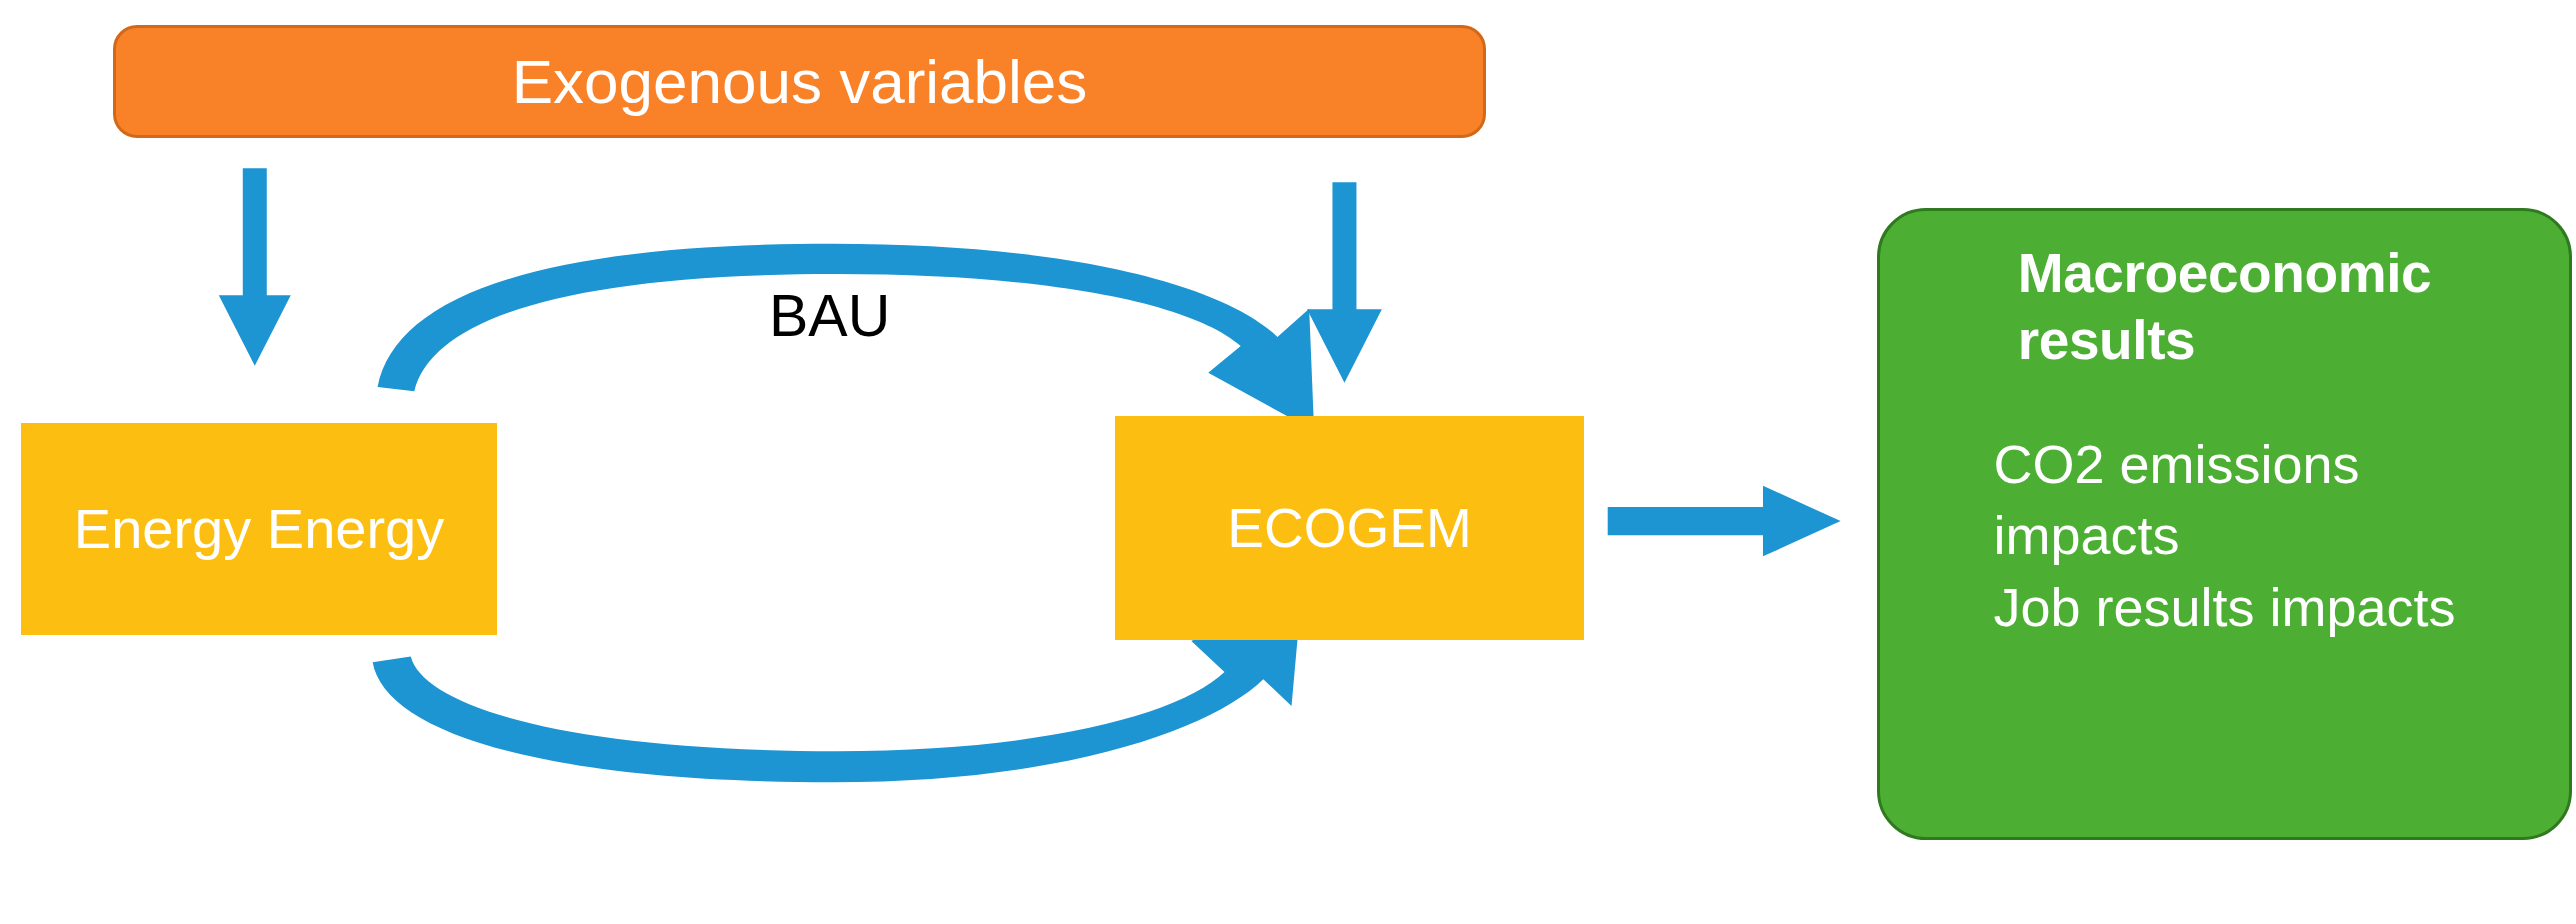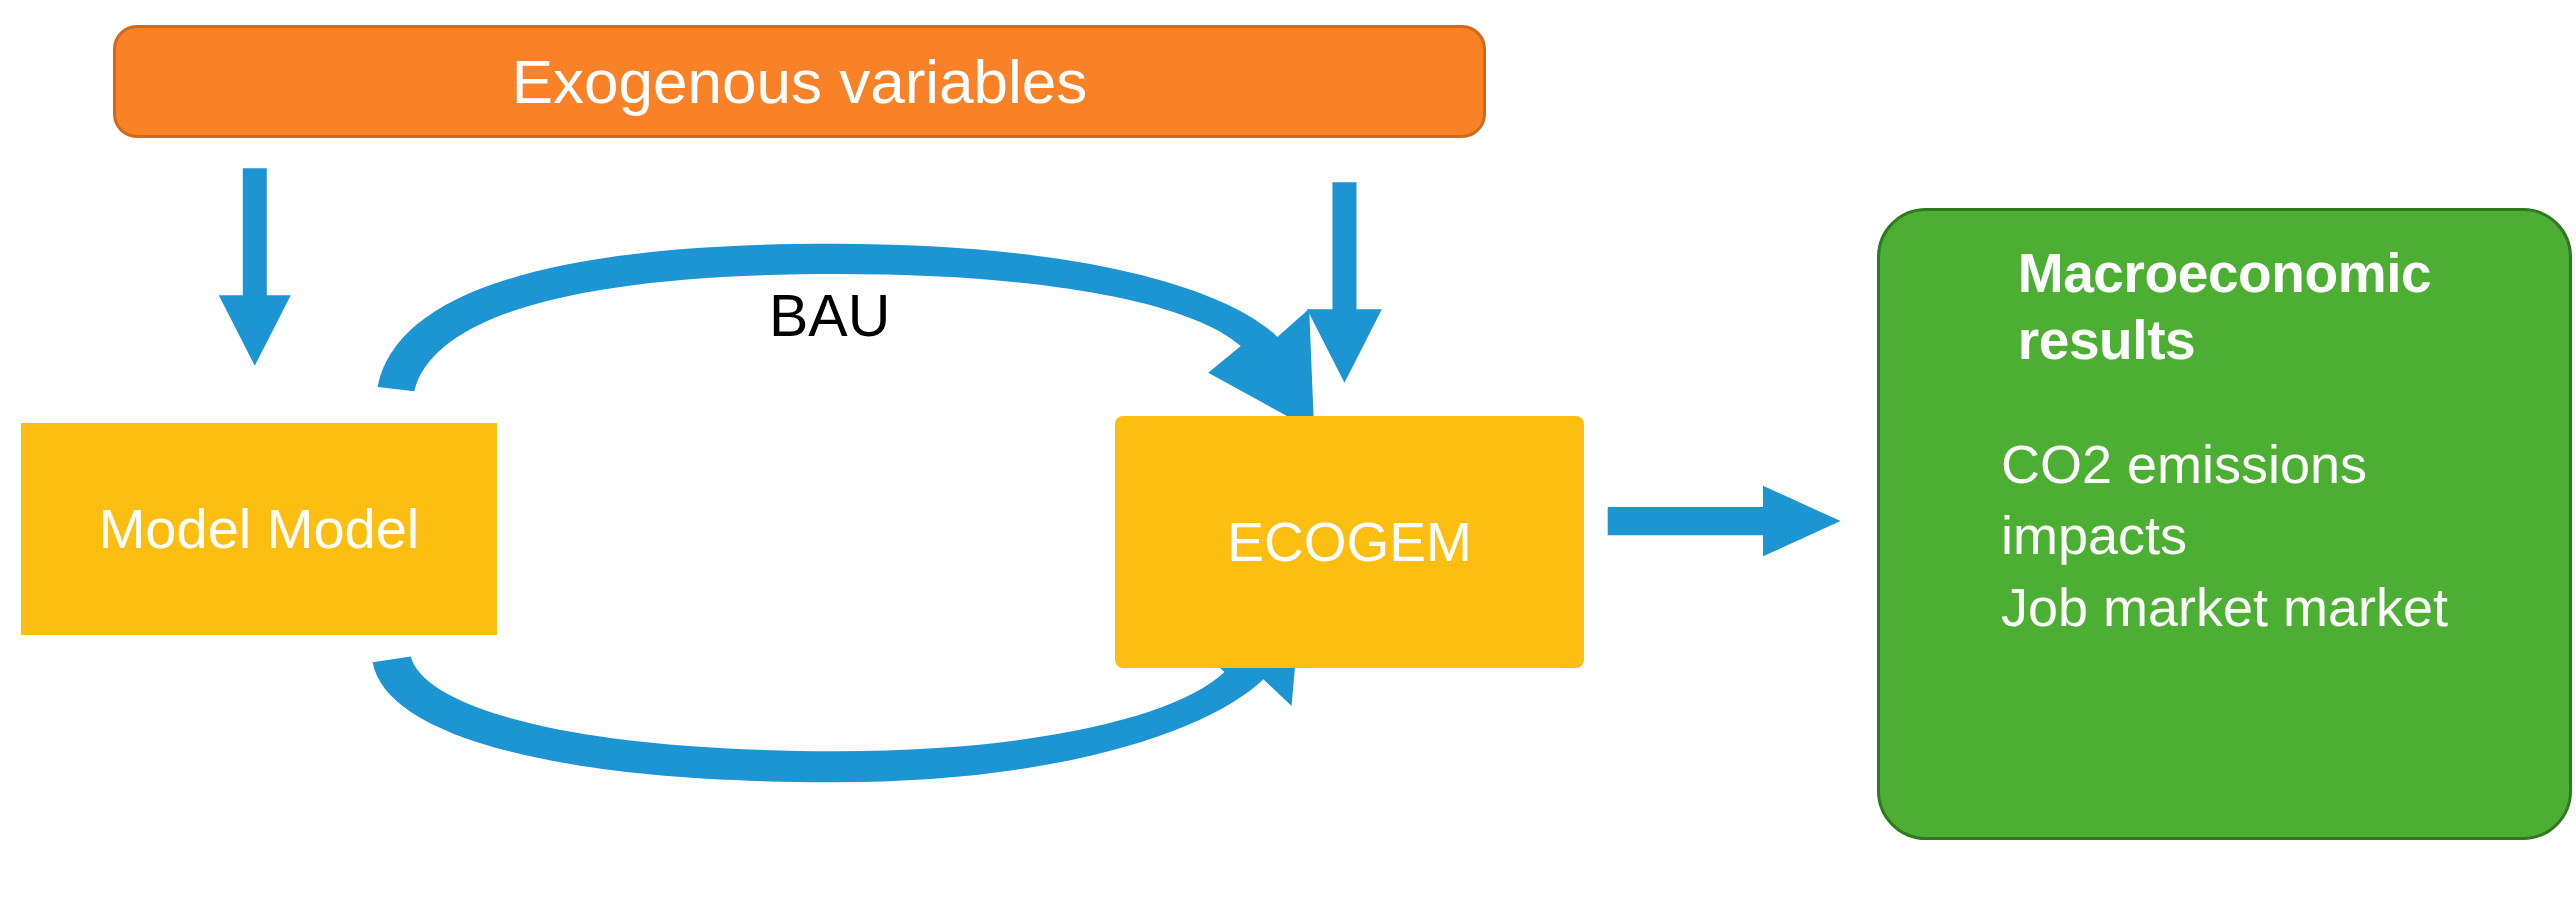--- a/index.html
+++ b/index.html
@@ -62,23 +62,22 @@
   #node-energy .node-label {
     font-size: 56px;
     line-height: 1.1;
     font-weight: 400;
   }
   
   #node-ecogem {
     left: 1115px;
     top: 416px;
     width: 469px;
-    height: 252px;
+    height: 224px;
     background: #FCBE10;
-    border-radius: 8px;
   }
   #node-ecogem .node-label {
     font-size: 55px;
     line-height: 1.42;
     font-weight: 400;
   }
   
   #node-results {
     left: 1877px;
     top: 208px;
@@ -166,36 +165,36 @@
     <g>
       <path d="M 2278 718 L 2498 718 L 2498 688 L 2608 738 L 2498 788 L 2498 758 L 2278 758 Z" fill="#1D95D3"></path>
     </g>
   </svg>
 
   <div class="node" id="node-exogenous">
     <span class="node-label">Exogenous variables</span>
   </div>
 
   <div class="node" id="node-energy">
-    <span class="node-label">Model Model</span>
+    <span class="node-label">Energy Energy</span>
   </div>
 
   <div class="node" id="node-ecogem">
     <span class="node-label">ECOGEM</span>
   </div>
 
   <div class="node" id="node-results">
     <div class="results-title">
       <div>Macroeconomic</div>
       <div>results</div>
     </div>
     <div class="results-list">
       <div>CO2 emissions</div>
       <div>impacts</div>
-      <div>Job market market</div>
+      <div>Job results impacts</div>
     </div>
   </div>
 
   <div class="edge-label" id="label-bau">BAU</div>
 
 
 </div>
 
 
 </body></html>

